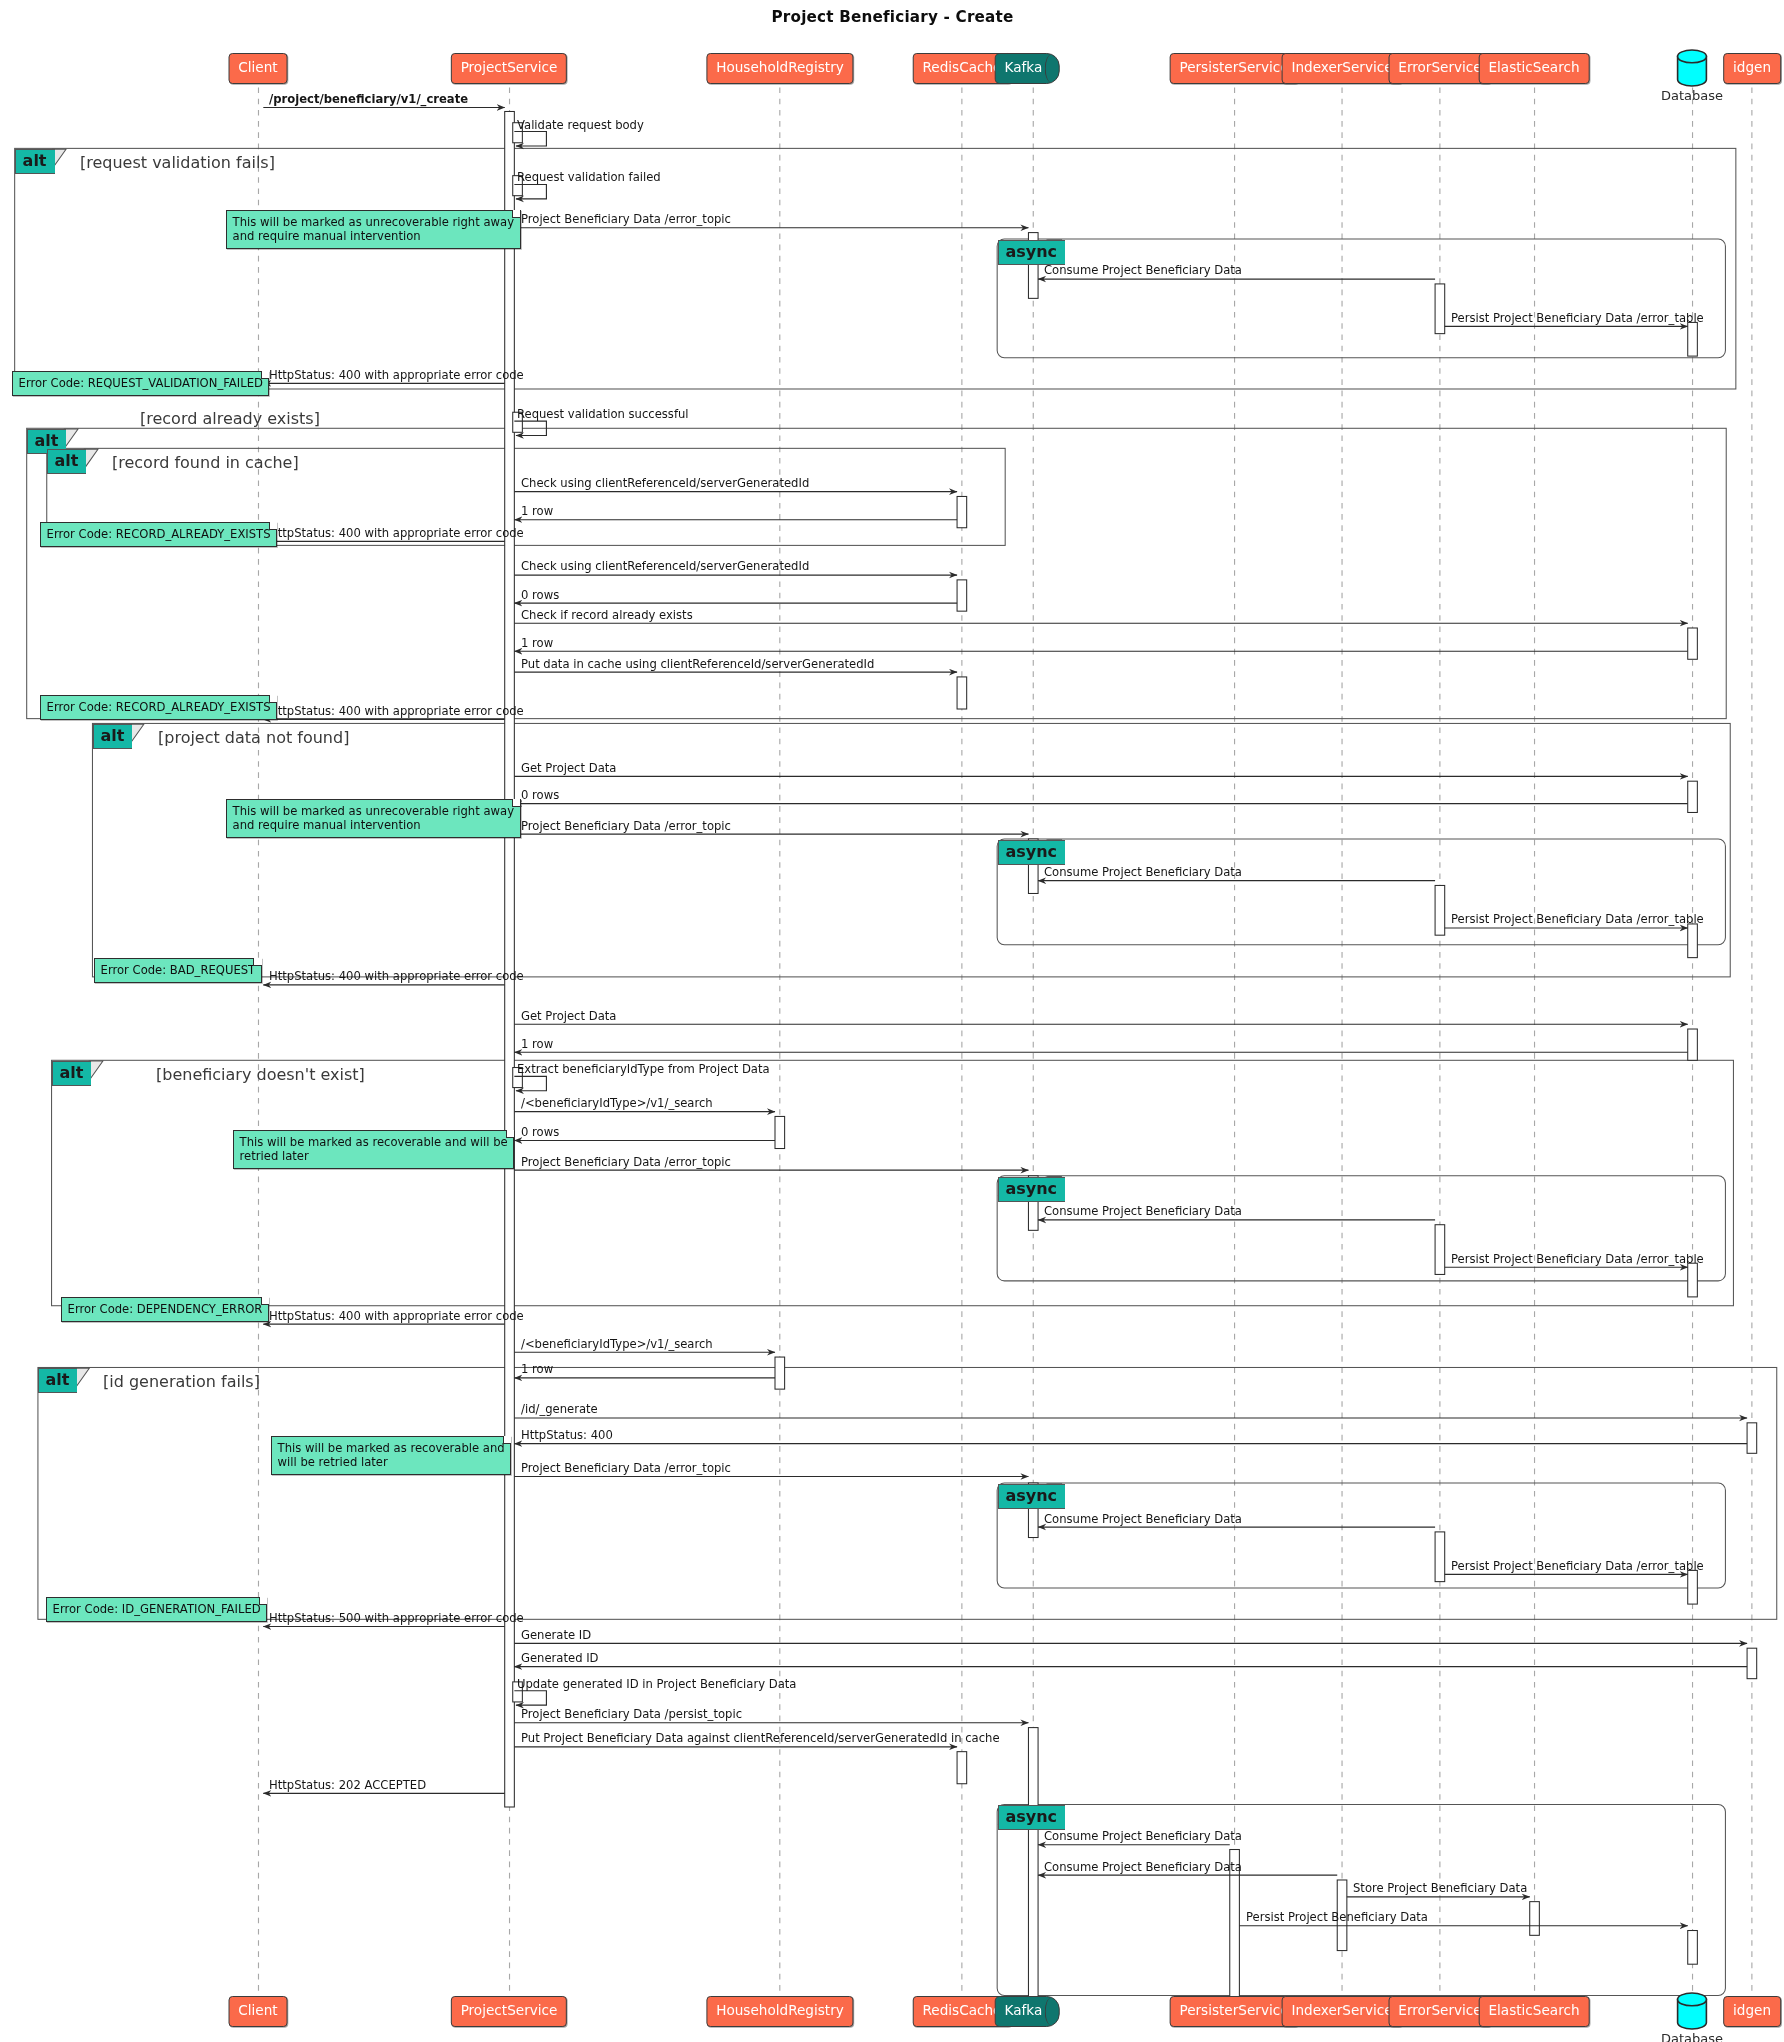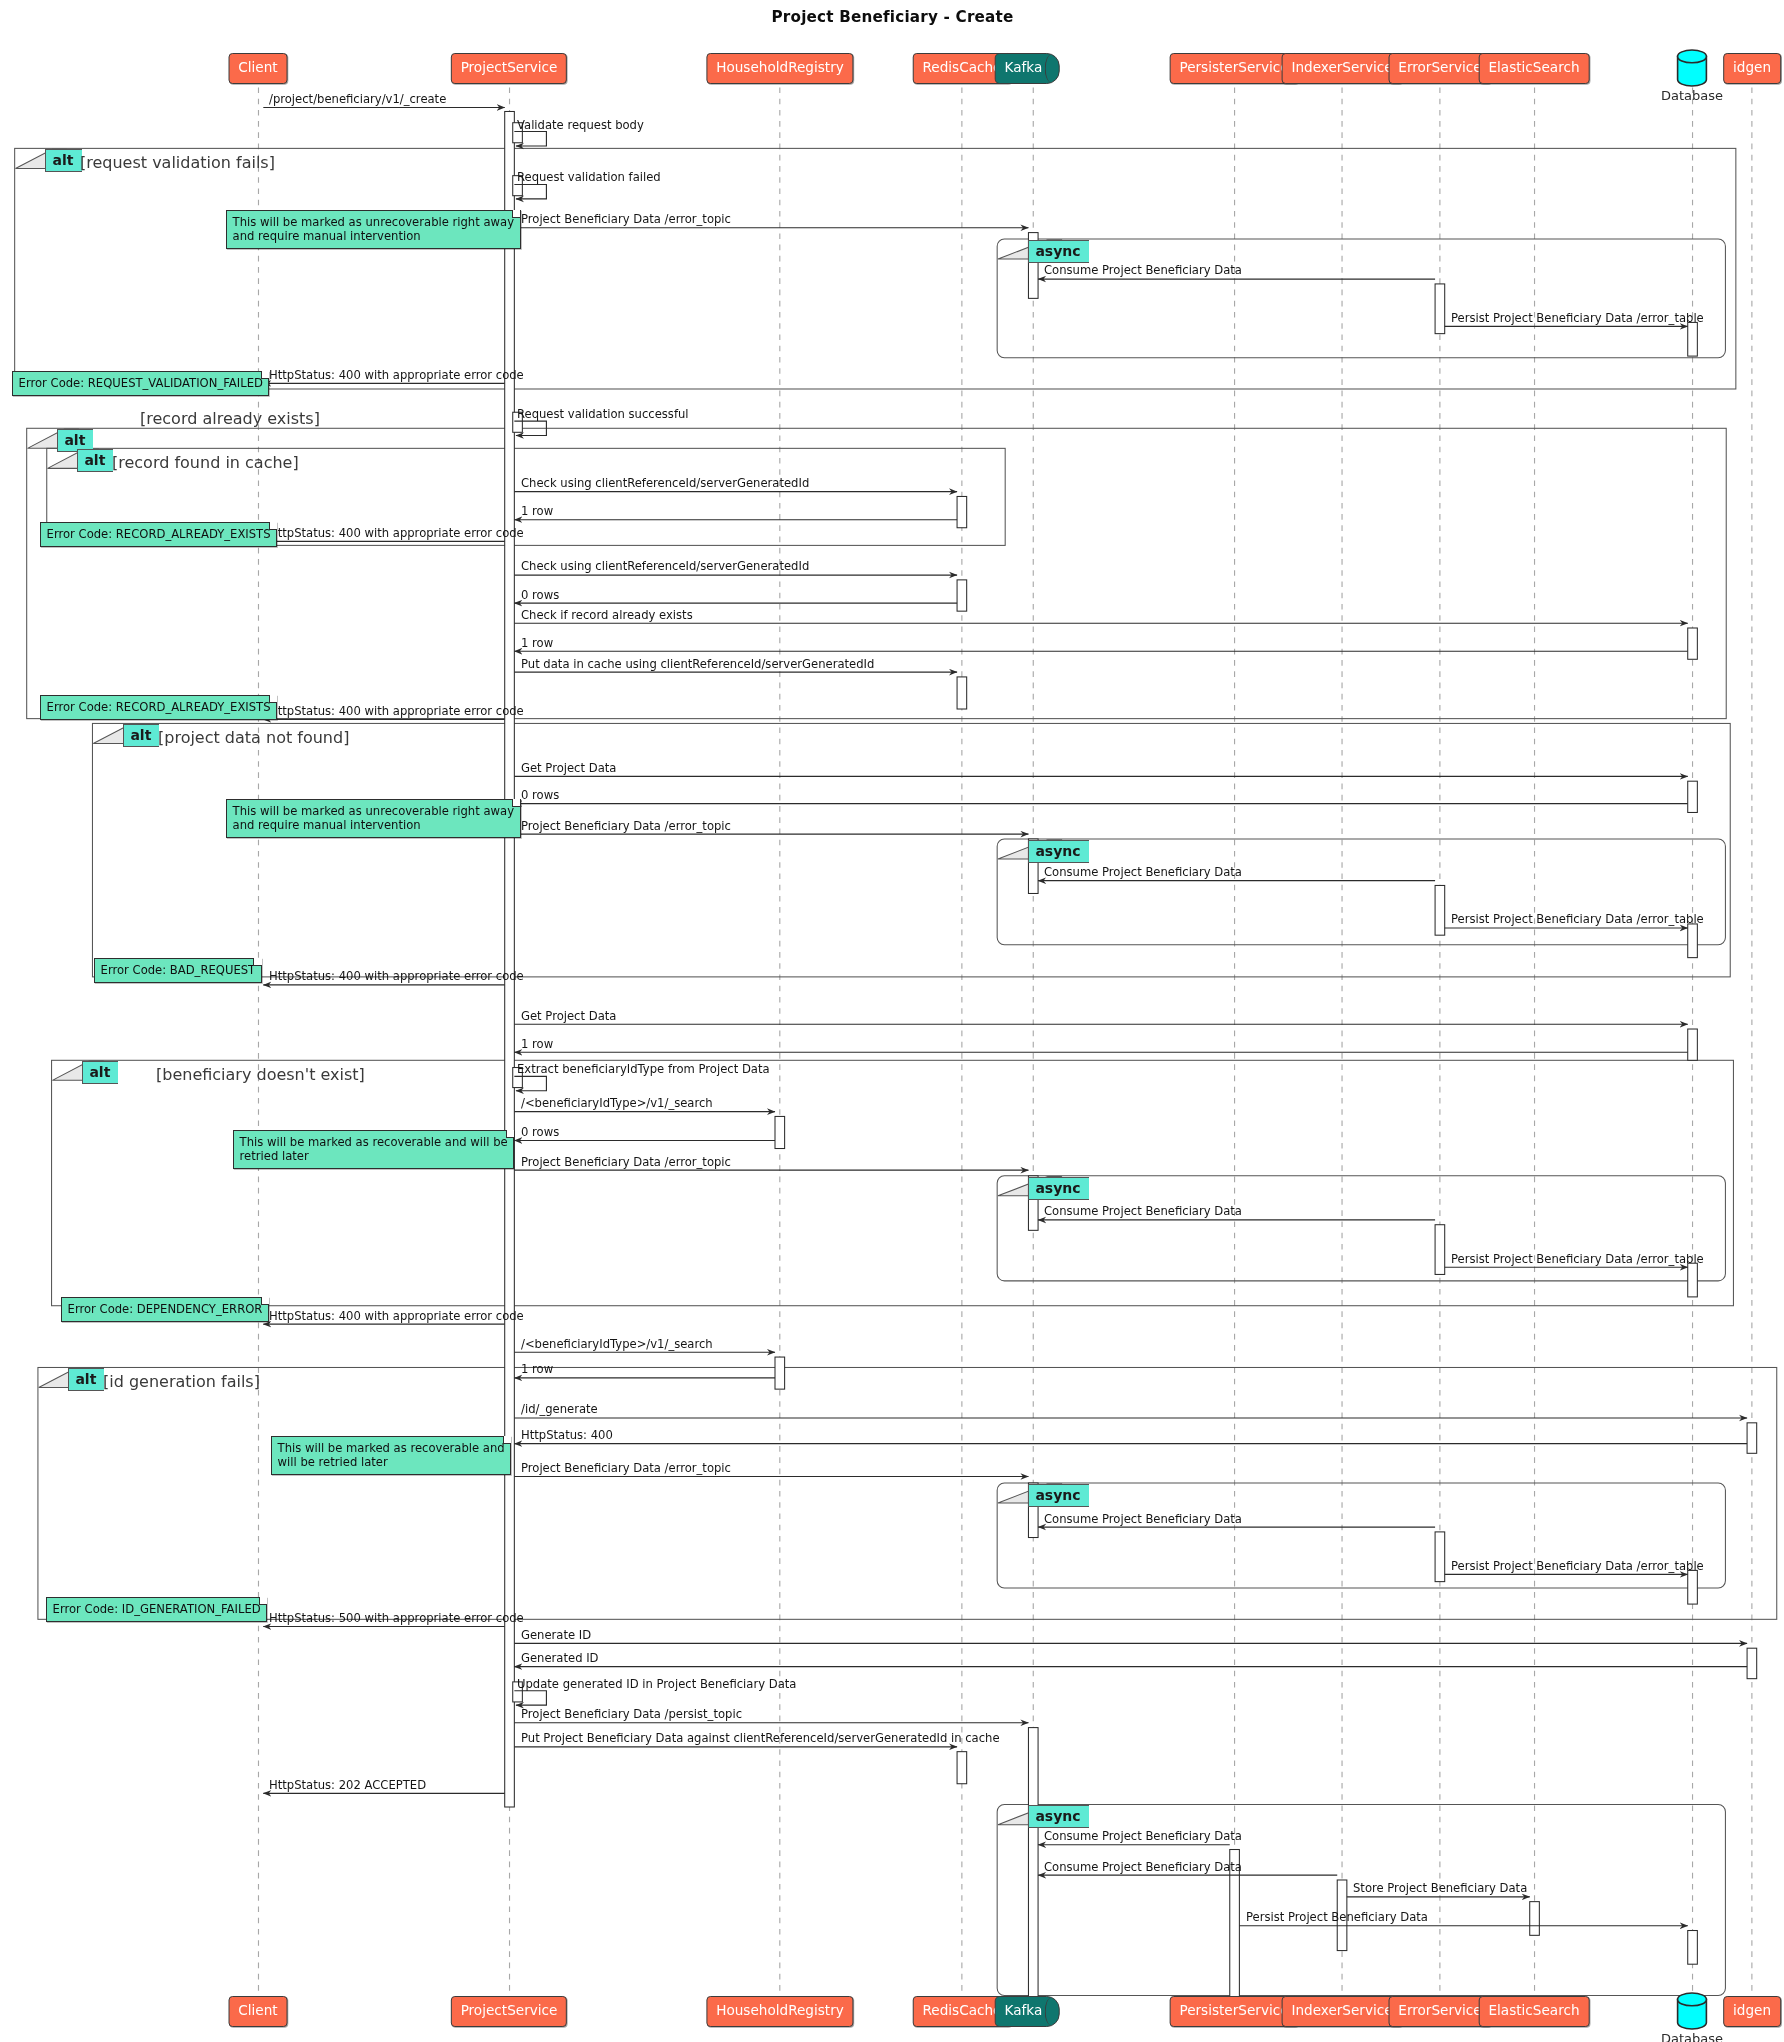--- a/index.html
+++ b/index.html
@@ -36,23 +36,23 @@
   .qshape .qarc{
     position:absolute;right:1.6px;top:0.8px;bottom:0.8px;width:11.2px;
     border-left:1.3px solid #3c3c3c;border-radius:50%/50%;
   }
   
   .msg{
     position:absolute;font-size:11.6px;color:#151515;white-space:nowrap;
     line-height:1;
   }
   .frag-tag{
-    position:absolute;background:#5eead4;border:1px solid #555;
-    border-right:none;font-size:14px;font-weight:bold;color:#1a1a1a;
-    padding:3.2px 8px 4px 6.4px;line-height:1;margin-left:30px;
+    position:absolute;background:#14b8a6;border:1px solid #555;
+    border-right:none;font-size:16px;font-weight:bold;color:#1a1a1a;
+    padding:3.2px 8px 4px 6.4px;line-height:1;
   }
   .frag-guard{
     position:absolute;font-size:16px;font-weight:normal;color:#3a3a3a;
     white-space:nowrap;line-height:1;
   }
   .note{
     position:absolute;background:#6CE6BE;border:1px solid #2e2e2e;
     font-size:11.6px;color:#101010;line-height:1.22;
     padding:4px 5.6px 4.8px 5.6px;white-space:pre;
     box-shadow:0.8px 0.8px 0 rgba(0,0,0,.3);
@@ -230,21 +230,21 @@
       <div class="db-shape" style="left: 1692px; top: 1992px;">
         <svg width="32" height="38" viewBox="0 0 40 47">
           <path d="M2,9 L2,38 a18,8 0 0 0 36,0 L38,9 Z" fill="#00FFFF" stroke="#2b2b2b" stroke-width="2"></path>
           <ellipse cx="20" cy="9" rx="18" ry="8" fill="#00FFFF" stroke="#2b2b2b" stroke-width="2"></ellipse>
         </svg>
       </div>
       <div class="db-caption" style="left: 1692px; top: 2031px;">Database</div>
       <div class="plabel" style="left: 1752px; top: 1996px;">idgen</div>
     </div>
   <div id="messages-layer">
-      <div class="msg" style="left: 269px; top: 94px;">/project/beneficiary/v1/_create</div>
+      <div class="msg" style="left: 269px; top: 94px; font-weight: bold;">/project/beneficiary/v1/_create</div>
       <div class="msg" style="left: 517px; top: 120px;">Validate request body</div>
       <div class="msg" style="left: 517px; top: 172px;">Request validation failed</div>
       <div class="msg" style="left: 521px; top: 214px;">Project Beneficiary Data /error_topic</div>
       <div class="msg" style="left: 1044px; top: 265px;">Consume Project Beneficiary Data</div>
       <div class="msg" style="left: 1451px; top: 313px;">Persist Project Beneficiary Data /error_table</div>
       <div class="msg" style="left: 269px; top: 370px;">HttpStatus: 400 with appropriate error code</div>
       <div class="msg" style="left: 517px; top: 409px;">Request validation successful</div>
       <div class="msg" style="left: 521px; top: 478px;">Check using clientReferenceId/serverGeneratedId</div>
       <div class="msg" style="left: 521px; top: 506px;">1 row</div>
       <div class="msg" style="left: 269px; top: 528px;">HttpStatus: 400 with appropriate error code</div>

